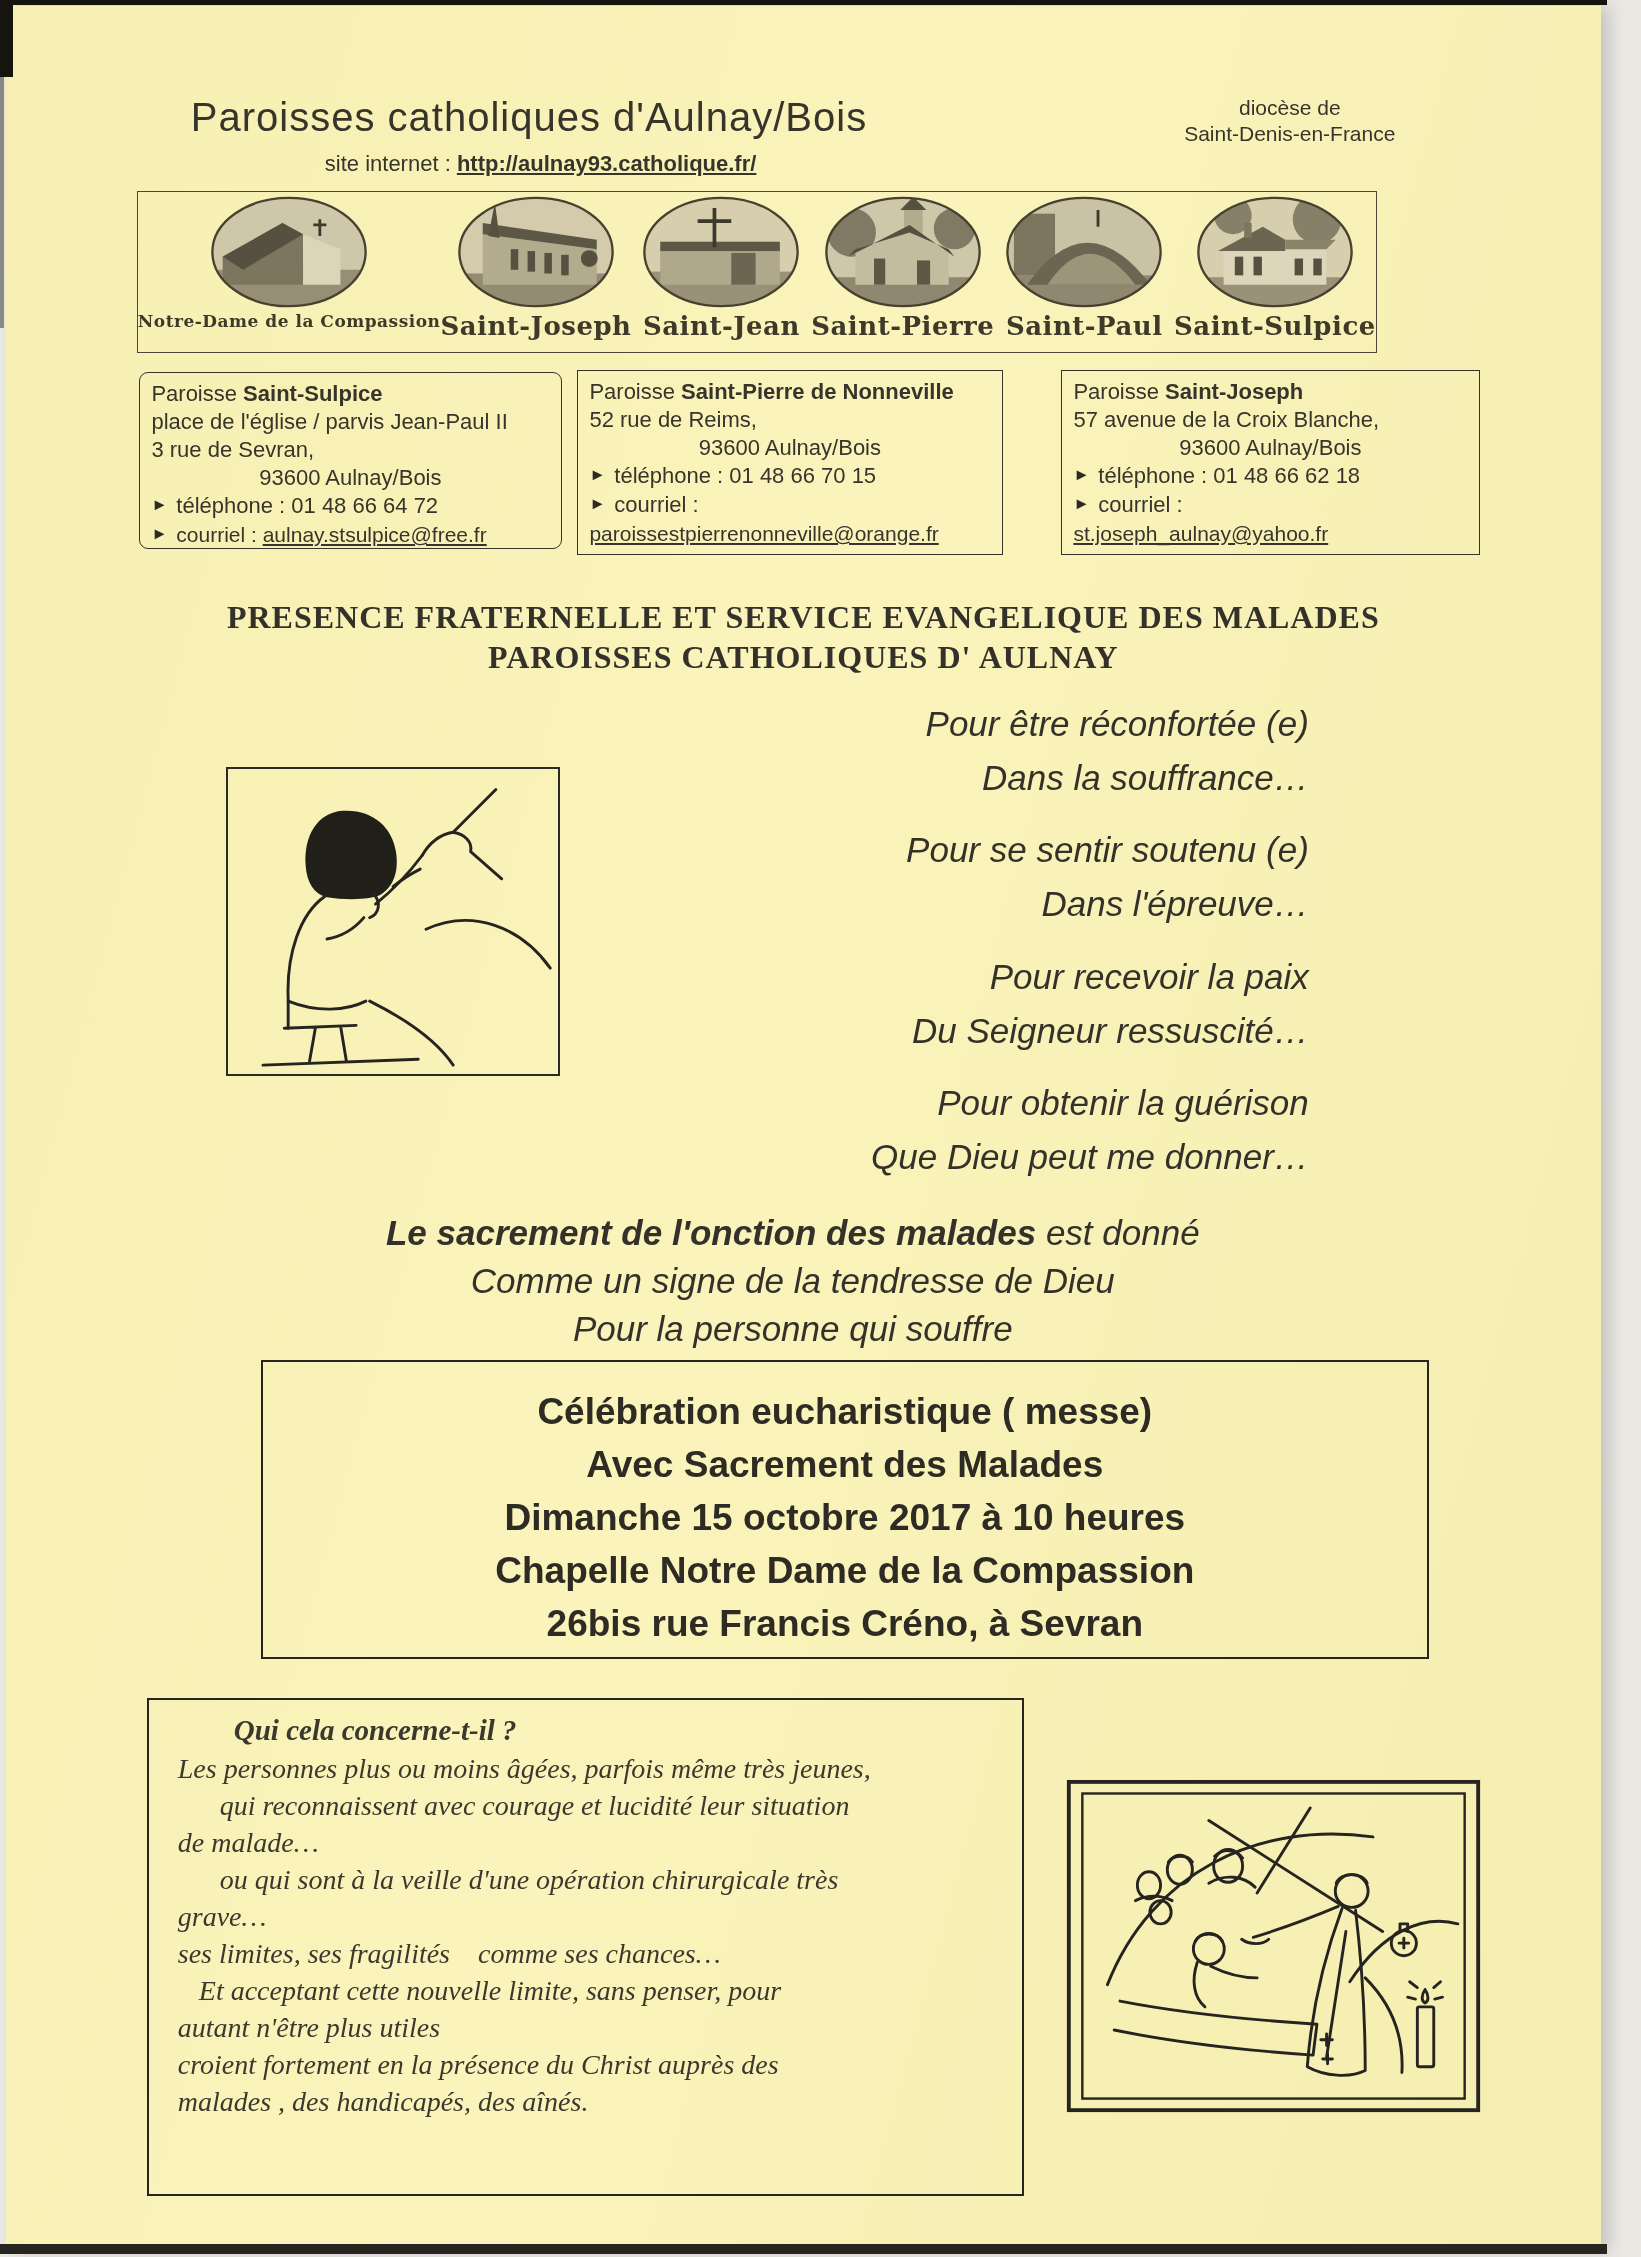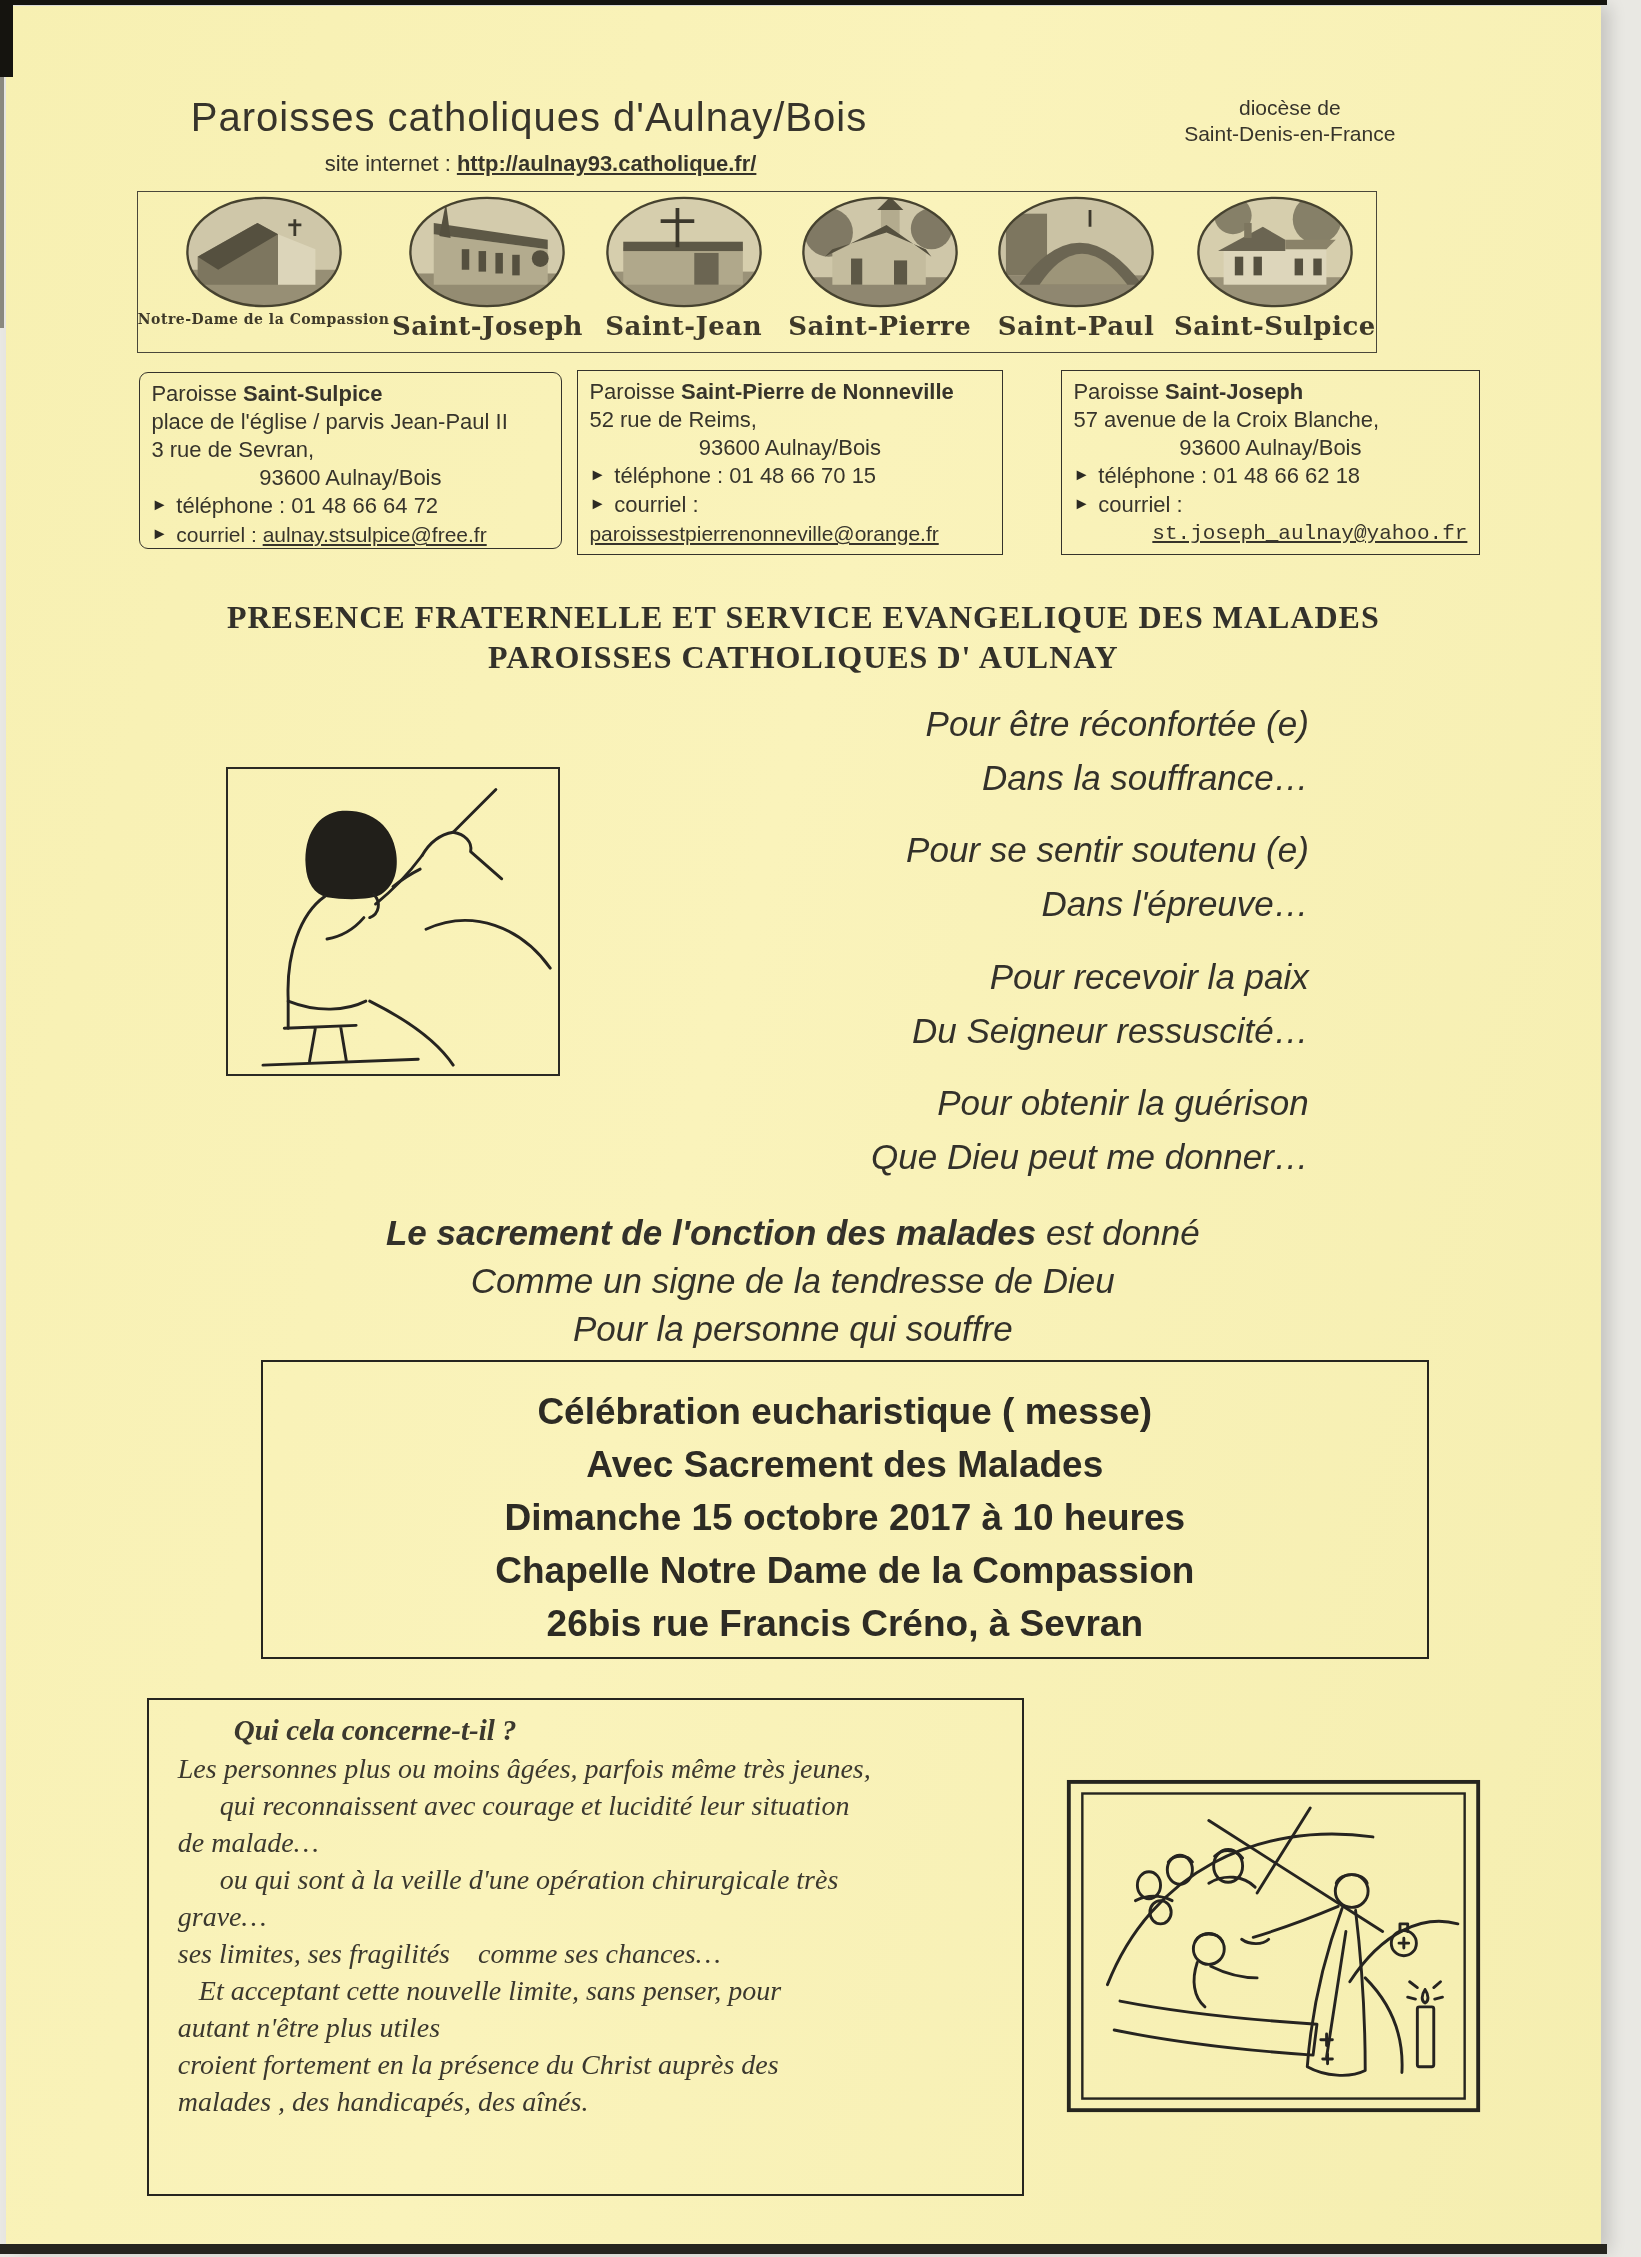--- a/index.html
+++ b/index.html
@@ -20,33 +20,33 @@
   .u{text-decoration:underline;}
   .hdr-dioc{position:absolute;left:1120px;top:89px;width:328px;text-align:center;font-size:21px;line-height:26px;color:#37342b;}
 
   
   .strip{position:absolute;left:131px;top:185px;width:1238px;height:160px;border:1.9px solid #4a473a;
          display:flex;align-items:flex-start;}
   .church{margin:0;flex:1;display:flex;flex-direction:column;align-items:center;padding-top:2.9px;}
   .oval{width:162px;height:114px;display:block;}
   .church-label{font-family:"DejaVu Serif",serif;font-weight:700;font-size:26px;color:#3e3929;
                 letter-spacing:0.5px;margin-top:1.9px;white-space:nowrap;}
-  .church:first-child .church-label{font-size:14px;font-weight:700;}
+  .church:first-child .church-label{font-size:17px;font-weight:700;}
 
   
   .pbox{position:absolute;border:1.9px solid #35332b;padding:6.8px 11.6px 5.8px 11.6px;font-size:22px;
         line-height:28px;color:#37342b;background:transparent;}
   .pbox1{left:133px;top:366px;width:398px;height:162px;border-radius:9px;}
   .pbox2{left:571px;top:364px;width:401px;height:170px;}
   .pbox3{left:1055px;top:364px;width:394px;height:170px;}
   .pname{font-weight:700;}
   .p-city{text-align:center;}
   .bul{display:inline-block;font-size:16.4px;margin-right:8.7px;position:relative;top:-2.9px;color:#2c2a23;}
   .p-email-line{font-size:21px;}
-  .p-email-center{text-align:right;font-size:21px;font-family:Liberation Mono, monospace;}
+  .p-email-center{text-align:left;font-size:21px;}
 
   
   .main-title{position:absolute;left:0;top:591px;width:1595px;text-align:center;
               font-family:"Liberation Serif",serif;font-weight:700;font-size:32px;line-height:40px;
               color:#33312a;letter-spacing:1px;}
 
   
   .invocations{position:absolute;left:270px;top:691px;width:1033px;text-align:right;
                font-style:italic;font-size:35px;line-height:54px;color:#33312a;}
   .stanza{margin:0 0 18.3px 0;}

